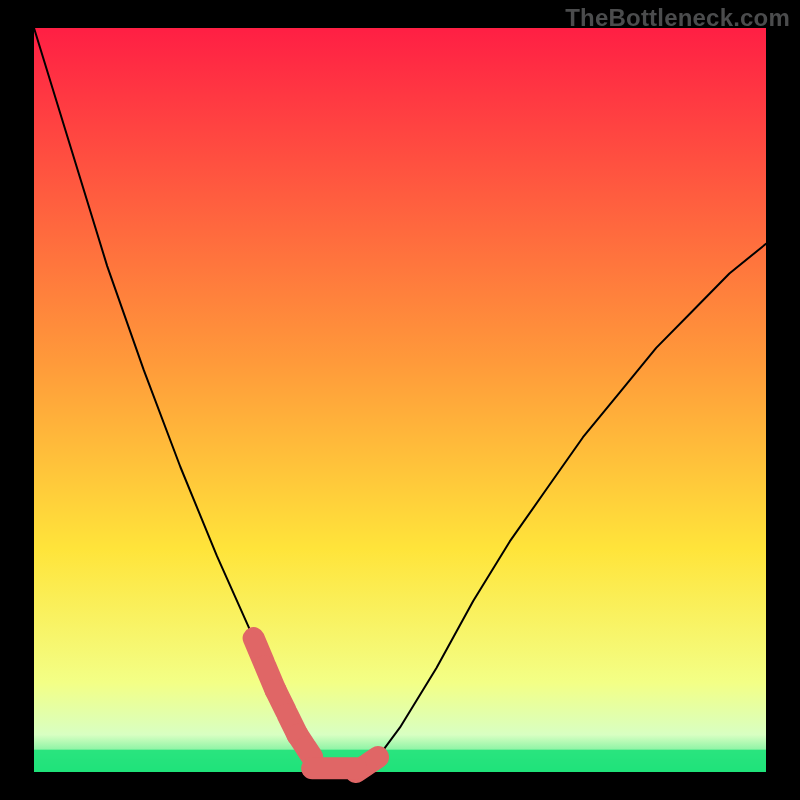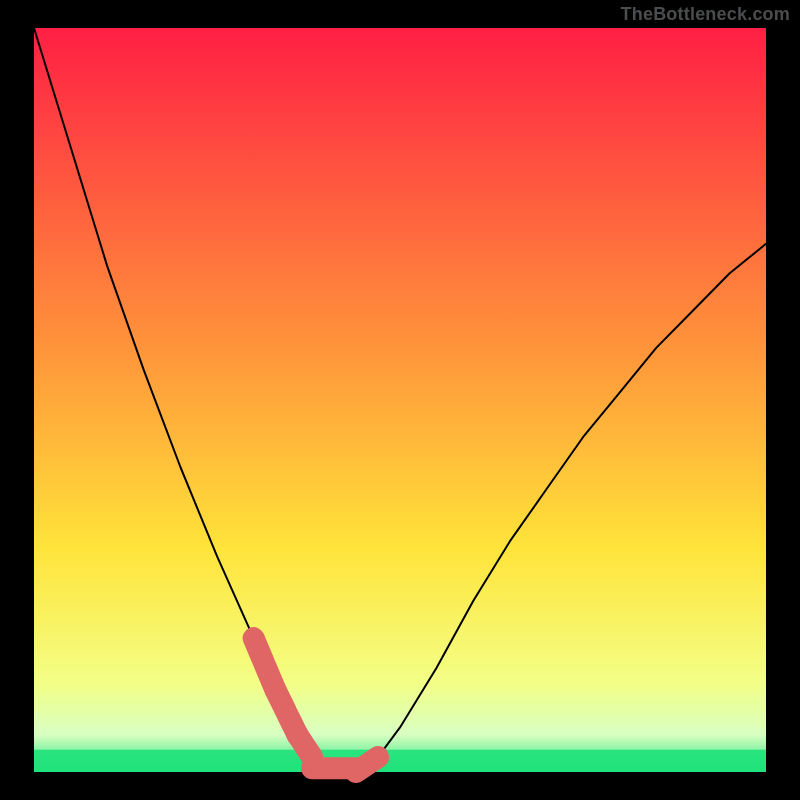--- a/index.html
+++ b/index.html
@@ -15,21 +15,21 @@
     position: relative;
     width: 800px;
     height: 800px;
     background: #000;
   }
   .watermark {
     position: absolute;
     top: 4px;
     right: 10px;
     color: #4b4c4d;
-    font-size: 18px;
+    font-size: 24px;
     font-weight: 600;
     letter-spacing: 0.2px;
     z-index: 5;
   }
   svg {
     position: absolute;
     top: 0;
     left: 0;
   }
   

